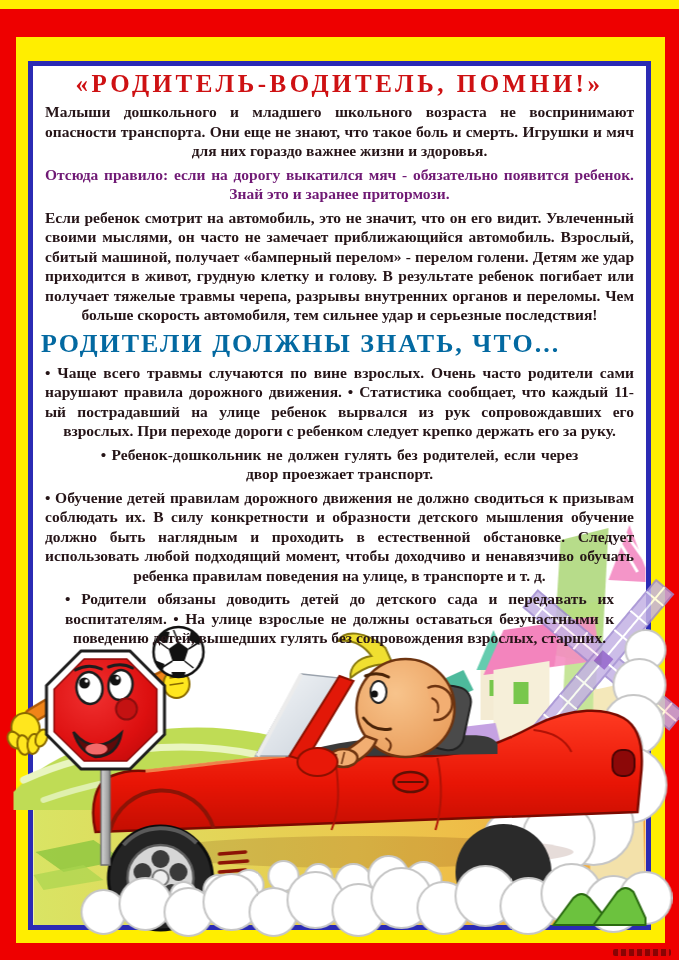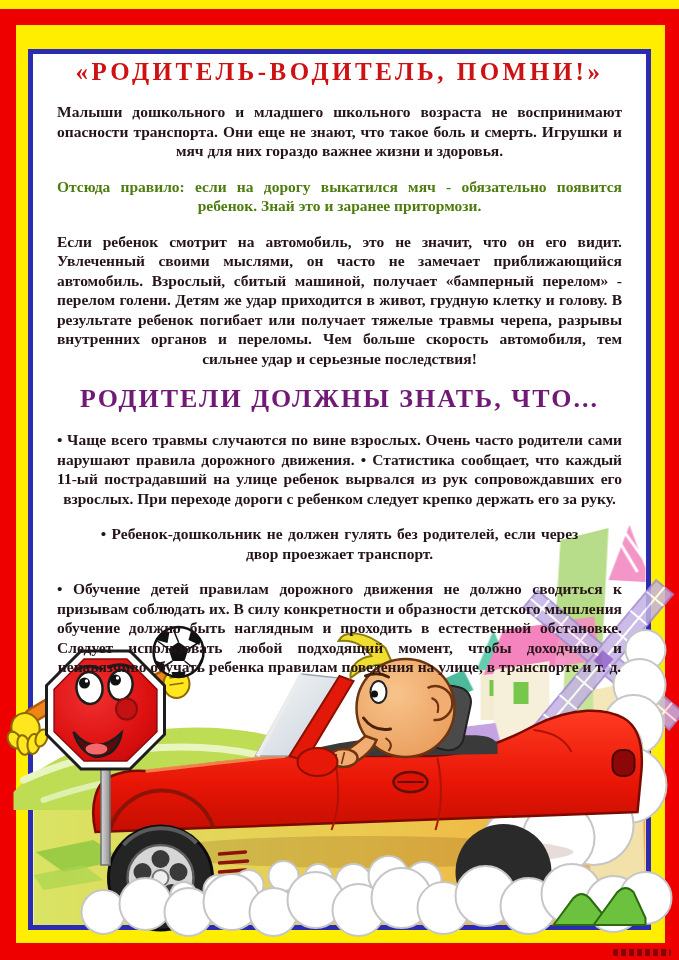--- a/index.html
+++ b/index.html
@@ -1,34 +1,34 @@
 <!DOCTYPE html>
 <html><head>
 <meta charset="utf-8">
 <style>
   html,body{margin:0;padding:0;}
   body{width:679px;height:960px;background:#ee0000;position:relative;overflow:hidden;
        font-family:"Liberation Serif", serif;}
   .outer-yellow{position:absolute;top:0;left:0;right:0;height:9px;background:#ffee00;}
   .frame-red{position:absolute;left:0;right:0;top:9px;bottom:0;background:#ee0000;
-             padding:16px 14px 17px 16px;box-sizing:border-box;}
+             padding:28px 14px 17px 16px;box-sizing:border-box;}
   .frame-yellow{width:100%;height:100%;background:#ffee00;
                 padding:24px 14px 13px 12px;box-sizing:border-box;}
   .frame-blue{width:100%;height:100%;border:5px solid #2b2bb4;background:#ffffff;
               box-sizing:border-box;position:relative;}
   .content{position:relative;width:100%;height:100%;padding:2px 8px 0;box-sizing:border-box;}
   h1.title{margin:2px 0 3px;text-align:center;color:#ce1113;
            font-weight:bold;font-size:25px;line-height:28px;letter-spacing:3.5px;
            position:relative;z-index:2;}
-  h2.section{margin:3px 0 2px;text-align:center;color:#701a75;
+  h2.section{margin:3px 0 2px;text-align:left;color:#0369a1;
              font-weight:bold;font-size:26px;line-height:30px;letter-spacing:2px;
              position:relative;z-index:2;}
-  p.body{margin:16px;color:#261518;font-weight:bold;font-size:15.5px;line-height:19.5px;
+  p.body{margin:4px;color:#261518;font-weight:bold;font-size:15.5px;line-height:19.5px;
          text-align:justify;text-align-last:center;position:relative;z-index:2;}
-  p.red{color:#4d7c0f;}
+  p.red{color:#701a75;}
   p.w90{width:92%;margin:0 auto;}
   p.w80{width:80%;margin:0 auto;}
   svg.scene{position:absolute;left:0;bottom:0;width:613px;height:445px;z-index:1;overflow:visible;}
   .watermark{position:absolute;right:8px;bottom:4px;width:58px;height:7px;border-radius:2px;
      background:repeating-linear-gradient(90deg,rgba(70,5,5,.6) 0 5px,rgba(150,40,40,.25) 5px 8px);
      filter:blur(.4px);}
 </style>
 </head>
 <body>
 
@@ -39,20 +39,21 @@
    <div class="content">
 
     <h1 class="title">«РОДИТЕЛЬ-ВОДИТЕЛЬ, ПОМНИ!»</h1>
     <p class="body">Малыши дошкольного и младшего школьного возраста не воспринимают опасности транспорта. Они еще не знают, что такое боль и смерть. Игрушки и мяч для них гораздо важнее жизни и здоровья.</p>
     <p class="body red">Отсюда правило: если на дорогу выкатился мяч - обязательно появится ребенок. Знай это и заранее притормози.</p>
     <p class="body">Если ребенок смотрит на автомобиль, это не значит, что он его видит. Увлеченный своими мыслями, он часто не замечает приближающийся автомобиль. Взрослый, сбитый машиной, получает «бамперный перелом» - перелом голени. Детям же удар приходится в живот, грудную клетку и голову. В результате ребенок погибает или получает тяжелые травмы черепа, разрывы внутренних органов и переломы. Чем больше скорость автомобиля, тем сильнее удар и серьезные последствия!</p>
     <h2 class="section">РОДИТЕЛИ ДОЛЖНЫ ЗНАТЬ, ЧТО...</h2>
     <p class="body">• Чаще всего травмы случаются по вине взрослых. Очень часто родители сами нарушают правила дорожного движения. • Статистика сообщает, что каждый 11-ый пострадавший на улице ребенок вырвался из рук сопровождавших его взрослых. При переходе дороги с ребенком следует крепко держать его за руку.</p>
     <p class="body w80">• Ребенок-дошкольник не должен гулять без родителей, если через двор проезжает транспорт.</p>
     <p class="body">• Обучение детей правилам дорожного движения не должно сводиться к призывам соблюдать их. В силу конкретности и образности детского мышления обучение должно быть наглядным и проходить в естественной обстановке. Следует использовать любой подходящий момент, чтобы доходчиво и ненавязчиво обучать ребенка правилам поведения на улице, в транспорте и т. д.</p>
+    <p class="body w90">• Родители обязаны доводить детей до детского сада и передавать их воспитателям. • На улице взрослые не должны оставаться безучастными к поведению детей, вышедших гулять без сопровождения взрослых, старших.</p>
 
     <svg class="scene" viewBox="0 0 612 445">
       <defs>
         <linearGradient id="groundGrad" x1="0" y1="0" x2="1" y2="0">
           <stop offset="0" stop-color="#d9e464"></stop>
                 <stop offset=".55" stop-color="#ecc94e"></stop>
           <stop offset="1" stop-color="#f3a63c"></stop>
         </linearGradient>
         <linearGradient id="carGrad" x1="0" y1="0" x2="0" y2="1">
           <stop offset="0" stop-color="#ff3b22"></stop>

